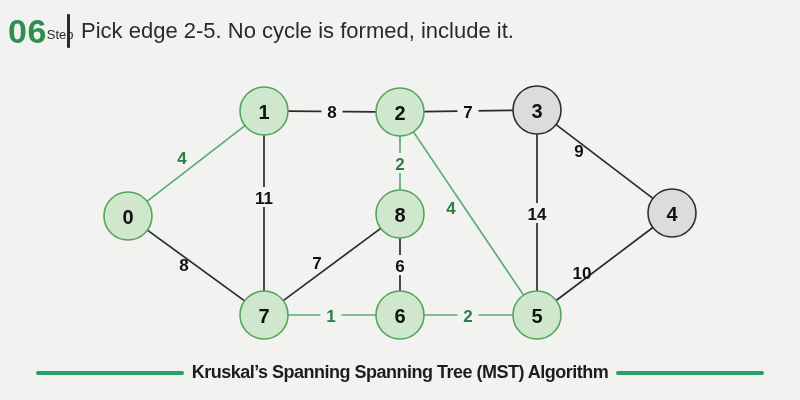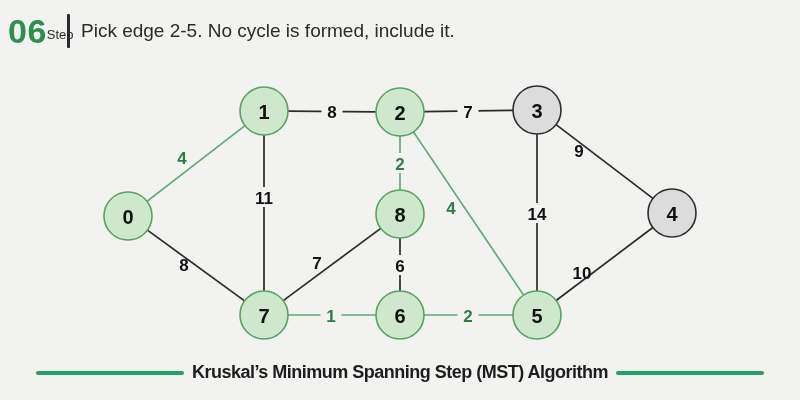--- a/index.html
+++ b/index.html
@@ -27,21 +27,21 @@
     font-size: 13px; font-weight: 400; margin-top: 7px;
     color: var(--text-dark, #262626);
   }
   .header-sep {
     width: 3px; background: var(--text-dark, #2b2b2b);
     margin-left: 5px; border-radius: 1px;
   }
   .instruction {
     margin-left: 11px;
     display: flex; align-items: center;
-    font-size: 19px; color: var(--text-dark, #2b2b2b);
+    font-size: 22px; color: var(--text-dark, #2b2b2b);
   }
   .graph-svg { position: absolute; left: 0; top: 0; }
   .footer {
     position: absolute; left: 0; right: 0; top: 362px;
     display: flex; align-items: center; justify-content: center;
     gap: 8px;
   }
   .footer-line {
     width: 148px; height: 4px; border-radius: 2px;
     background: var(--footer-line-green, #27a163);
@@ -115,15 +115,15 @@
   <div class="step-col">
     <div class="step-number">06</div>
     <div class="step-label">Step</div>
   </div>
   <div class="header-sep"></div>
   <div class="instruction">Pick edge 2-5. No cycle is formed, include it.</div>
 </div>
 
 <div class="footer">
   <span class="footer-line"></span>
-  <span class="footer-title">Kruskal’s Minimum Spanning Step (MST) Algorithm</span>
+  <span class="footer-title">Kruskal’s Spanning Spanning Tree (MST) Algorithm</span>
   <span class="footer-line"></span>
 </div>
 
 </body></html>

